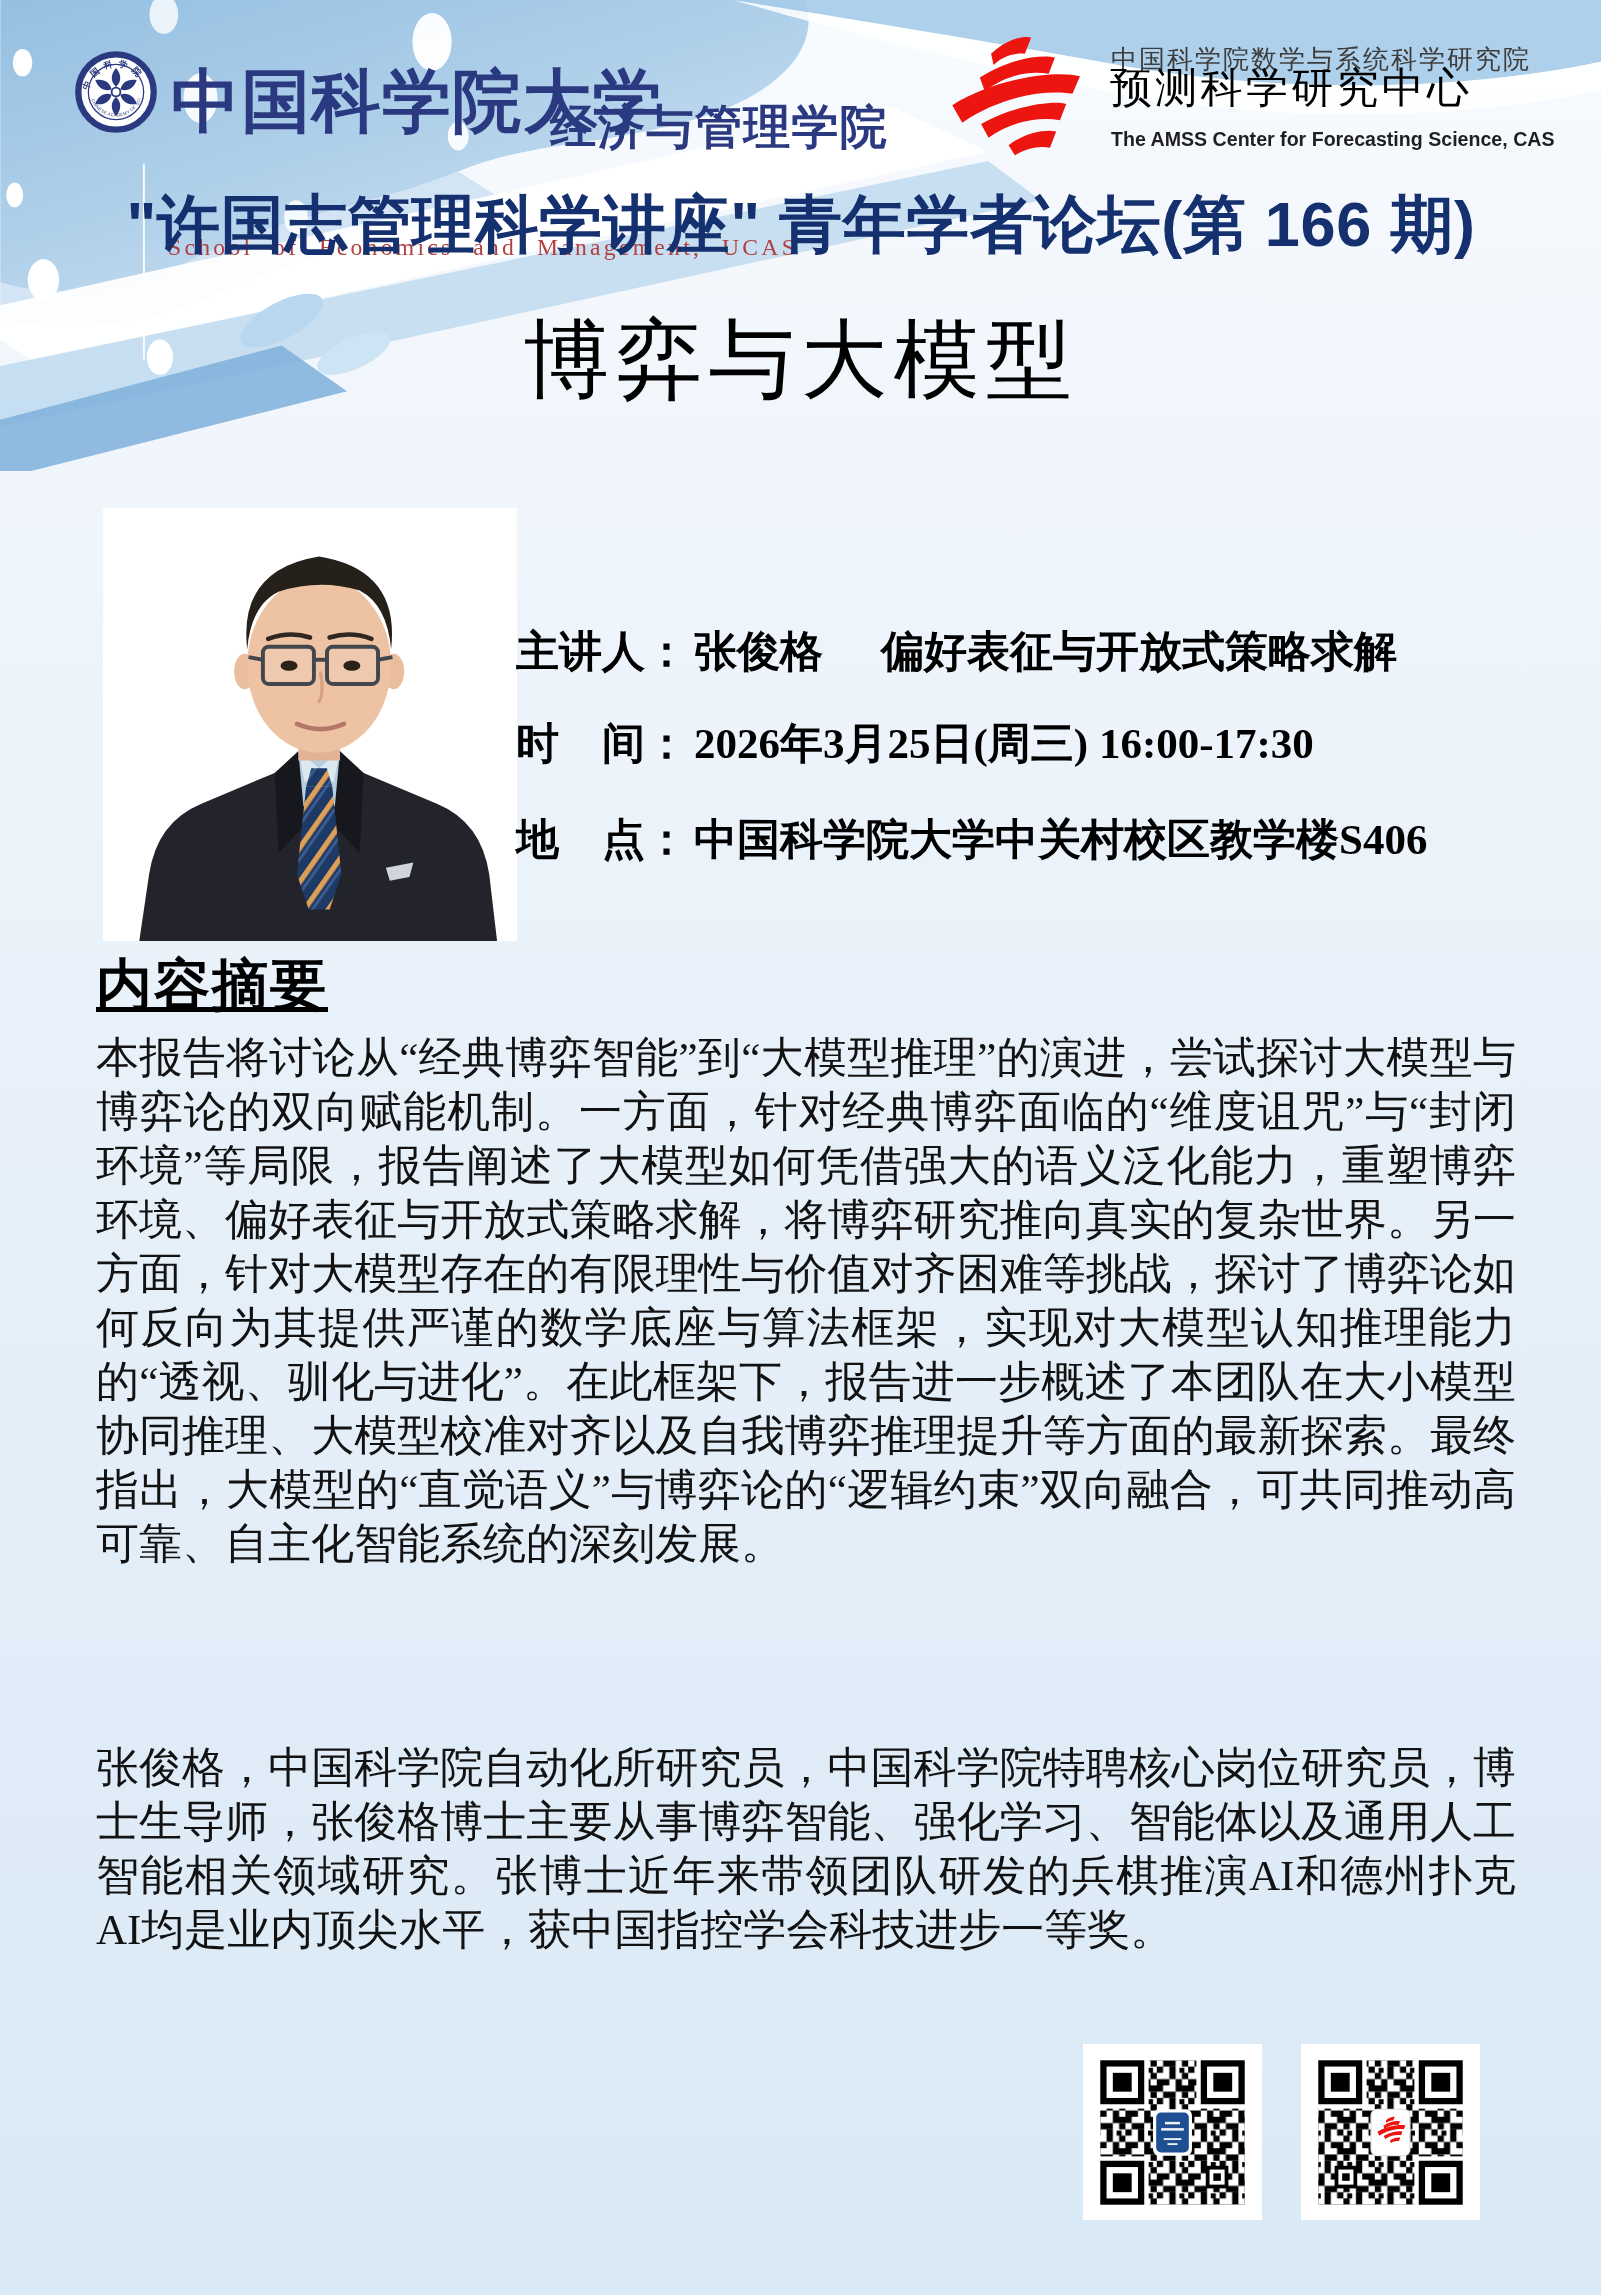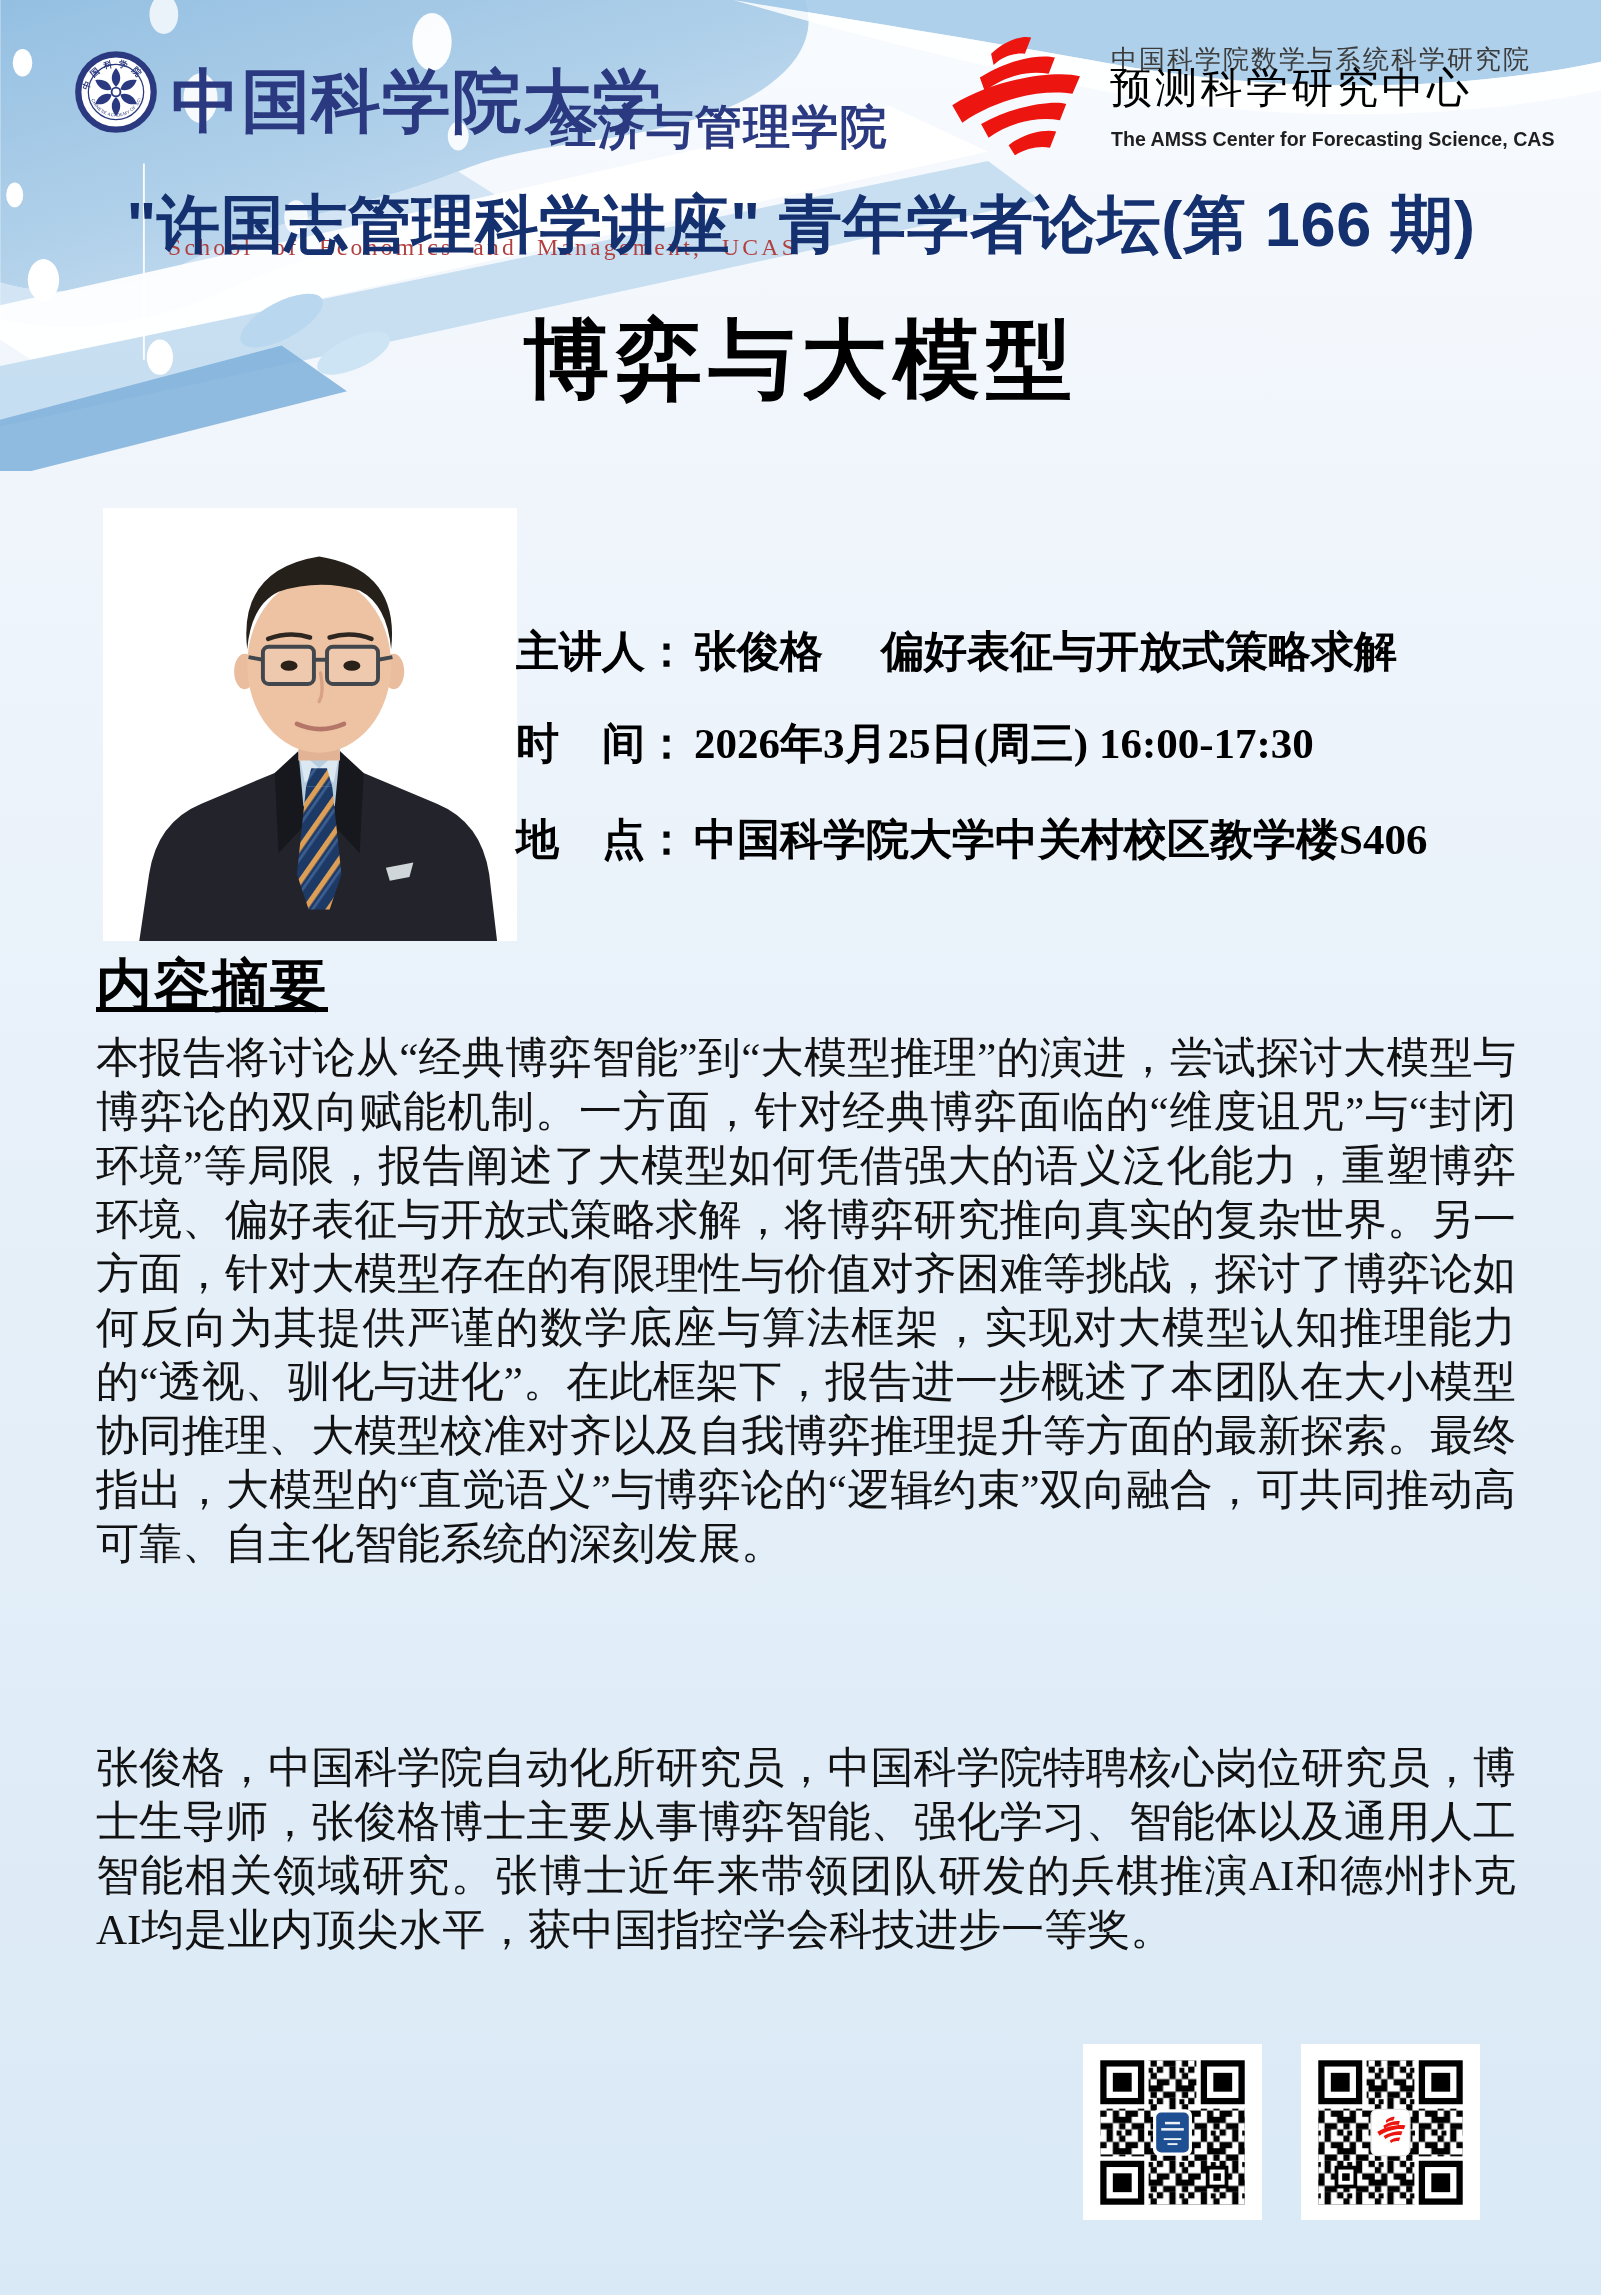--- a/index.html
+++ b/index.html
@@ -21,21 +21,21 @@
   .org1{left:1111px;top:42px;font-size:26px;color:#3c3c3c;letter-spacing:2px;}
   .org2{left:1110px;top:60px;font-size:42px;font-weight:400;color:#000;letter-spacing:3.3px;}
   .org3{left:1111px;top:128px;font-size:19.6px;font-weight:600;color:#1f1f1f;}
 
   .banner{
     left:0;top:182px;width:1602px;text-align:center;
     font-size:63px;font-weight:800;color:#15306f;letter-spacing:0.7px;
   }
   .main-title{
     left:0;top:302px;width:1602px;text-align:center;
-    font-size:86px;font-weight:bold;color:#000;letter-spacing:6.5px;
+    font-size:86px;font-weight:normal;color:#000;letter-spacing:6.5px;
   }
 
   .photo-frame{left:103px;top:508px;width:414px;height:433px;background:#fff;}
 
   .info-row{left:516px;font-size:43px;font-weight:bold;color:#000;white-space:nowrap;}
   .info-row .lbl{display:inline-block;min-width:178px;}
   .info-gap{display:inline-block;width:58px;}
   .row-speaker{top:623px;}
   .row-time{top:715px;}
   .row-venue{top:811px;}

